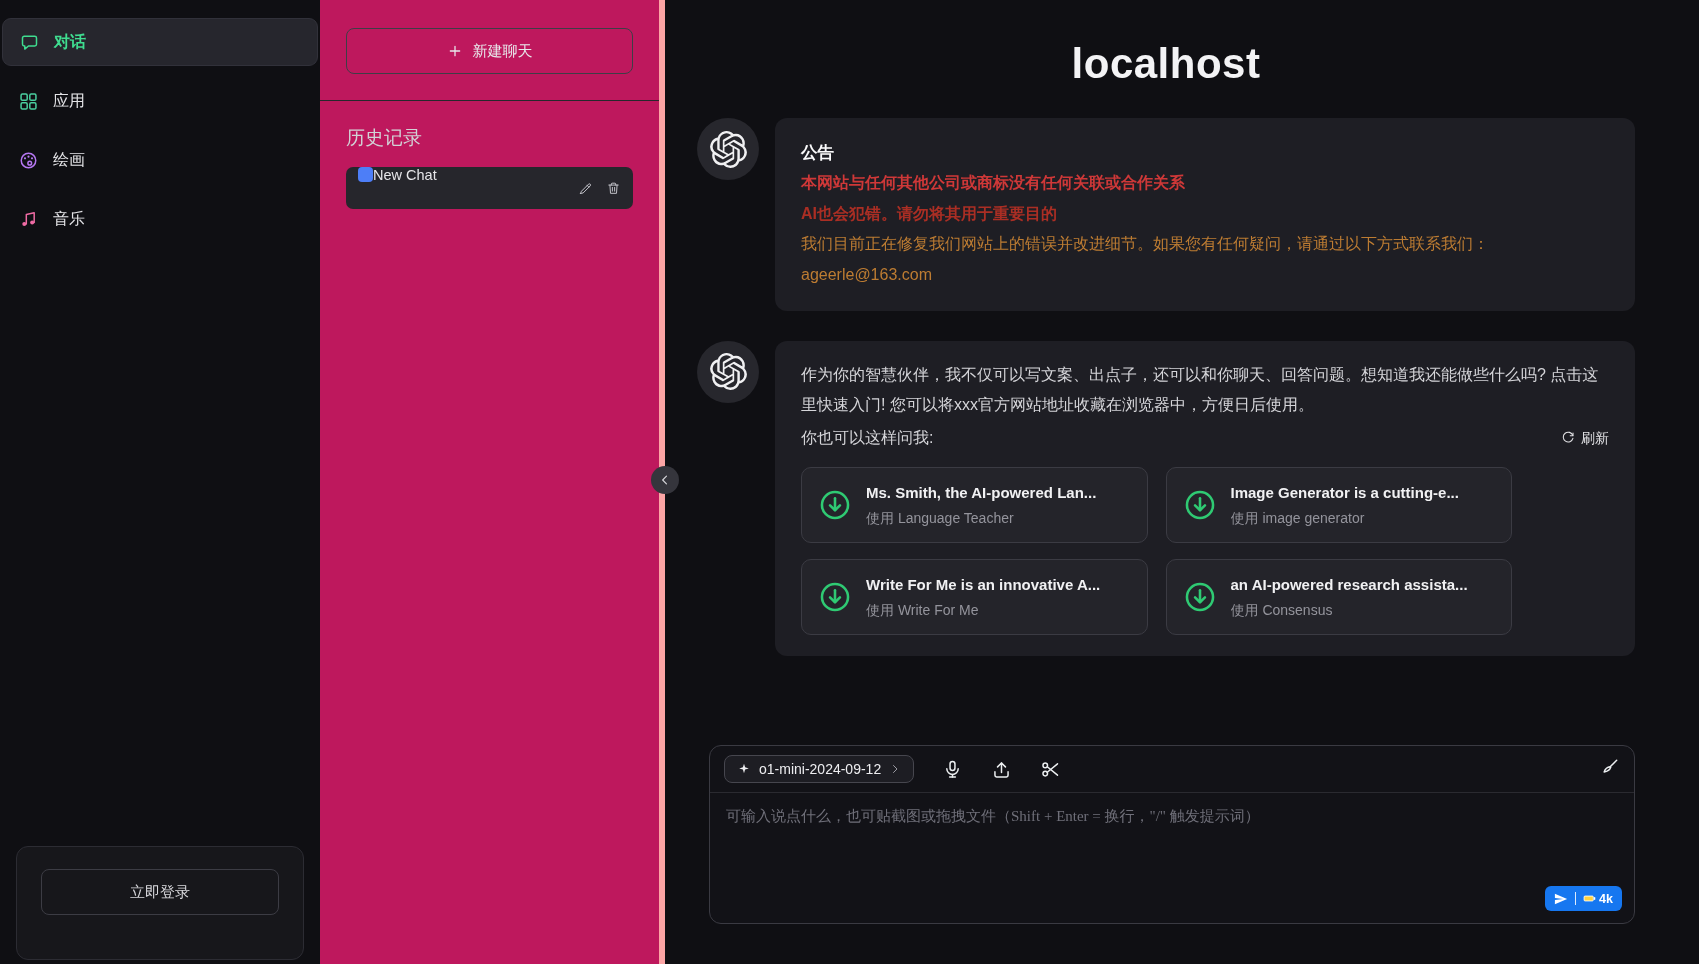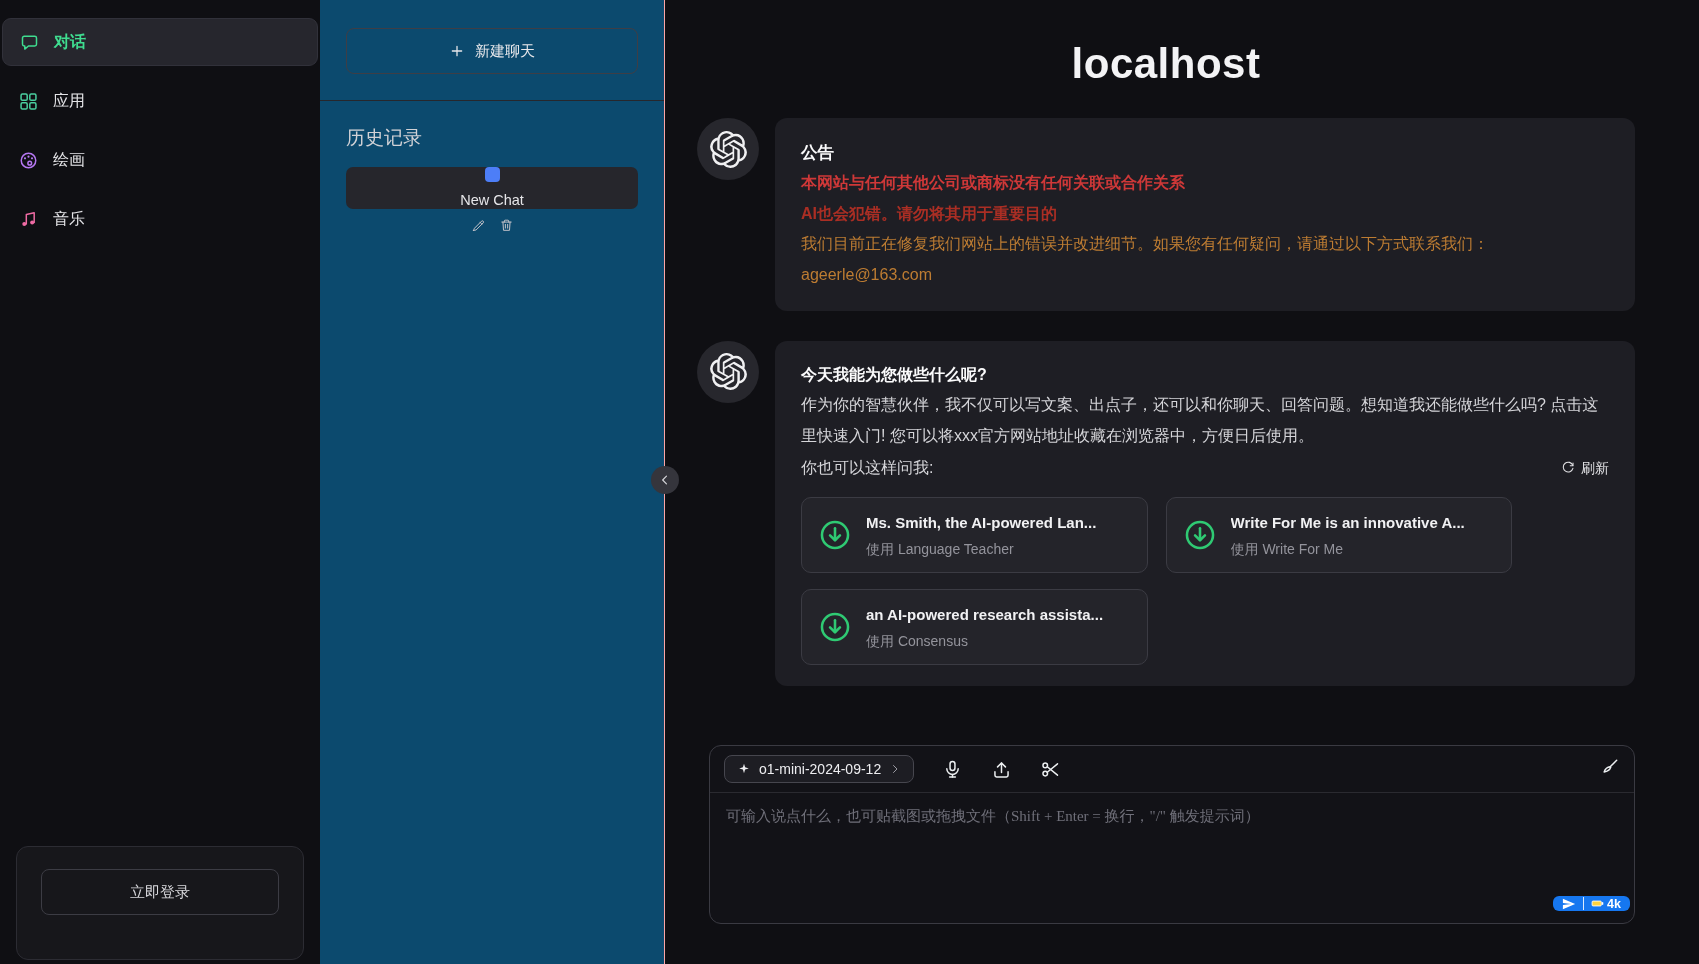--- a/index.html
+++ b/index.html
@@ -28,32 +28,32 @@
   .login-panel {
     position:absolute; left:16px; right:16px; bottom:4px; height:114px;
     background:#17171b; border:1px solid #2c2c33; border-radius:12px; padding:22px 24px;
   }
   .login-btn {
     width:100%; height:46px; background:transparent; border:1px solid #3c3c44;
     border-radius:8px; color:#d9d9dd; font-size:15px; font-family:inherit; cursor:pointer;
   }
 
   
-  .history { width:345px; flex:none; background:#0c4a6e; border-right:1px solid #fca5a5; padding:28px 26px 0; }
+  .history { width:345px; flex:none; background:#be185d; border-right:6px solid #fca5a5; padding:28px 26px 0; }
   .new-chat-btn {
     width:100%; height:46px; border:1px solid #3e3e46; border-radius:8px; background:transparent;
     color:#e8e8eb; font-size:15px; font-family:inherit; display:flex; align-items:center;
     justify-content:center; gap:10px; cursor:pointer;
   }
   .plus-icon { width:16px; height:16px; fill:none; stroke:#e8e8eb; stroke-width:1.9; stroke-linecap:round; }
   .history-divider { height:1px; background:#27272c; margin:26px -26px 0; }
   .history-header { font-size:19px; color:#d2d2d6; margin:24px 0 16px; }
   .chat-row {
-    background:#26262c; border-radius:7px; height:42px; display:flex; align-items:center;
-    gap:10px; padding:0 12px; cursor:pointer;flex-direction:column;
+    background:#26262c; border-radius:7px; height:42px; display:flex; 
+    padding:0 12px; cursor:pointer;
   }
   .chat-swatch { width:15px; height:15px; border-radius:4px; background:#4d7ef7; flex:none; }
   .chat-row-title { flex:1; color:#e6e6e9; font-size:14.5px; }
   .row-actions { display:flex; gap:13px; align-items:center; }
   .row-icon { width:15px; height:15px; fill:none; stroke:#c2c2c9; stroke-width:1.6;
               stroke-linecap:round; stroke-linejoin:round; cursor:pointer; }
 
   
   .collapse-handle {
     position:absolute; left:651px; top:466px; width:28px; height:28px; border-radius:50%;
@@ -107,22 +107,22 @@
   .model-icon { width:14px; height:14px; fill:#ededf0; }
   .chip-chevron { width:12px; height:12px; fill:none; stroke:#9a9aa2; stroke-width:2;
                   stroke-linecap:round; stroke-linejoin:round; }
   .tool-icon { width:21px; height:21px; fill:none; stroke:#eceff1; stroke-width:1.7;
                stroke-linecap:round; stroke-linejoin:round; cursor:pointer; flex:none; }
   .brush-wrap { margin-left:auto; }
   .composer-body { position:relative; height:130px; padding:14px 16px; }
   .composer-input { width:100%; height:70%; background:transparent; border:none; outline:none;
                     resize:none; color:#dcdce0; font-size:15px; font-family:Liberation Serif, serif; }
   .composer-input::placeholder { color:#6f6f79; }
-  .send-badge { position:absolute; right:4px; bottom:12px; background:#1677f0; border-radius:6px;
-                height:15px; display:flex; align-items:center; gap:7px; padding:0 9px; cursor:pointer; }
+  .send-badge { position:absolute; right:12px; bottom:12px; background:#1677f0; border-radius:6px;
+                height:25px; display:flex; align-items:center; gap:7px; padding:0 9px; cursor:pointer; }
   .send-plane { width:14px; height:14px; fill:#ffffff; }
   .send-divider { width:1px; height:13px; background:rgba(255,255,255,.85); }
   .token { color:#fff; font-size:12.5px; font-weight:700; display:flex; align-items:center; gap:3px; }
   .battery-icon { width:13px; height:13px; }
 </style>
 </head>
 <body>
 
 <svg width="0" height="0" style="position:absolute" aria-hidden="true">
   <defs>
@@ -233,21 +233,20 @@
         </div>
       </div>
 
       <div class="msg">
         <div class="avatar">
           <svg>
               <use href="#openai"></use>
             </svg>
         </div>
         <div class="bubble">
-          <div class="welcome-title">今天我能为您做些什么呢?</div>
           <div>作为你的智慧伙伴，我不仅可以写文案、出点子，还可以和你聊天、回答问题。想知道我还能做些什么吗? 点击这里快速入门! 您可以将xxx官方网站地址收藏在浏览器中，方便日后使用。</div>
           <div class="ask-row">
             <span>你也可以这样问我:</span>
             <span class="refresh">
               <svg viewBox="0 0 24 24">
                 <path d="M20.2 7.6A8.4 8.4 0 1 0 20.4 12.6"></path>
                   <polyline points="20.6 3.4 20.6 8.2 15.8 8.2"></polyline>
               </svg>
               <span>刷新</span>
             </span>
@@ -260,20 +259,29 @@
               <div class="sugg-text">
                 <div class="sugg-title">Ms. Smith, the AI-powered Lan...</div>
                 <div class="sugg-sub">使用 Language Teacher</div>
               </div>
             </div>
             <div class="sugg-card">
               <svg class="sugg-icon">
                   <use href="#arrow-down-circle"></use>
                 </svg>
               <div class="sugg-text">
+                <div class="sugg-title">Image Generator is a cutting-e...</div>
+                <div class="sugg-sub">使用 image generator</div>
+              </div>
+            </div>
+            <div class="sugg-card">
+              <svg class="sugg-icon">
+                  <use href="#arrow-down-circle"></use>
+                </svg>
+              <div class="sugg-text">
                 <div class="sugg-title">Write For Me is an innovative A...</div>
                 <div class="sugg-sub">使用 Write For Me</div>
               </div>
             </div>
             <div class="sugg-card">
               <svg class="sugg-icon">
                   <use href="#arrow-down-circle"></use>
                 </svg>
               <div class="sugg-text">
                 <div class="sugg-title">an AI-powered research assista...</div>

